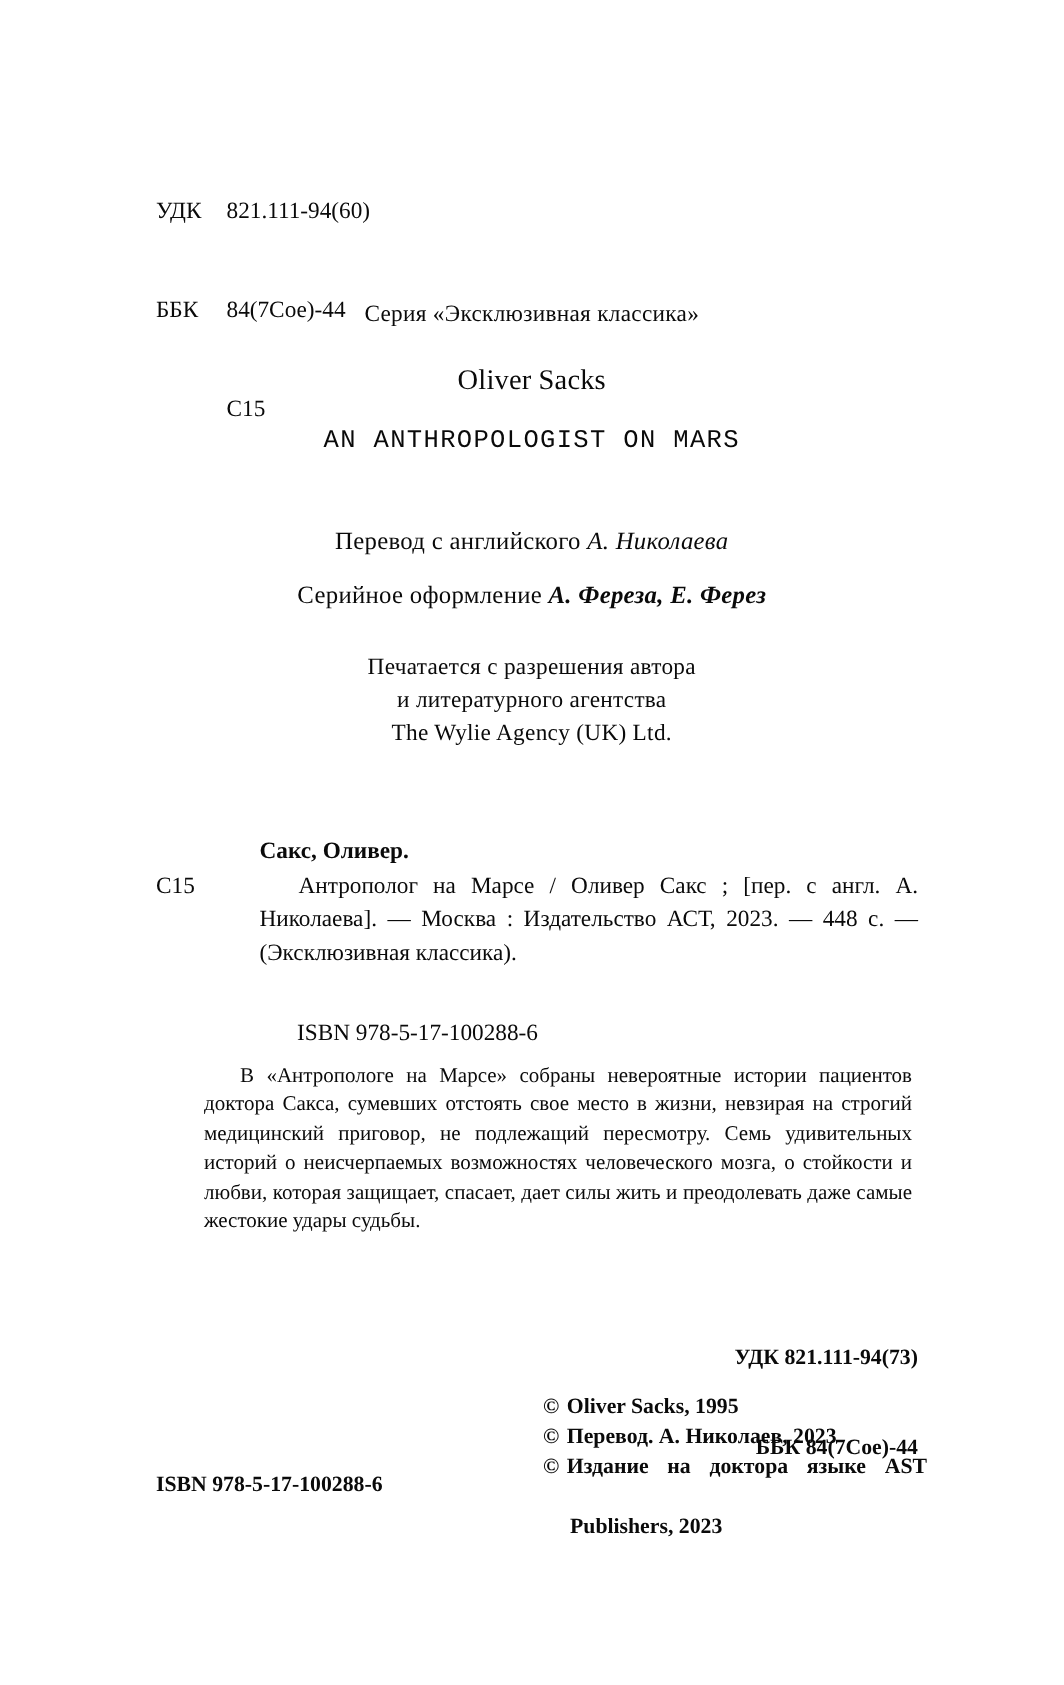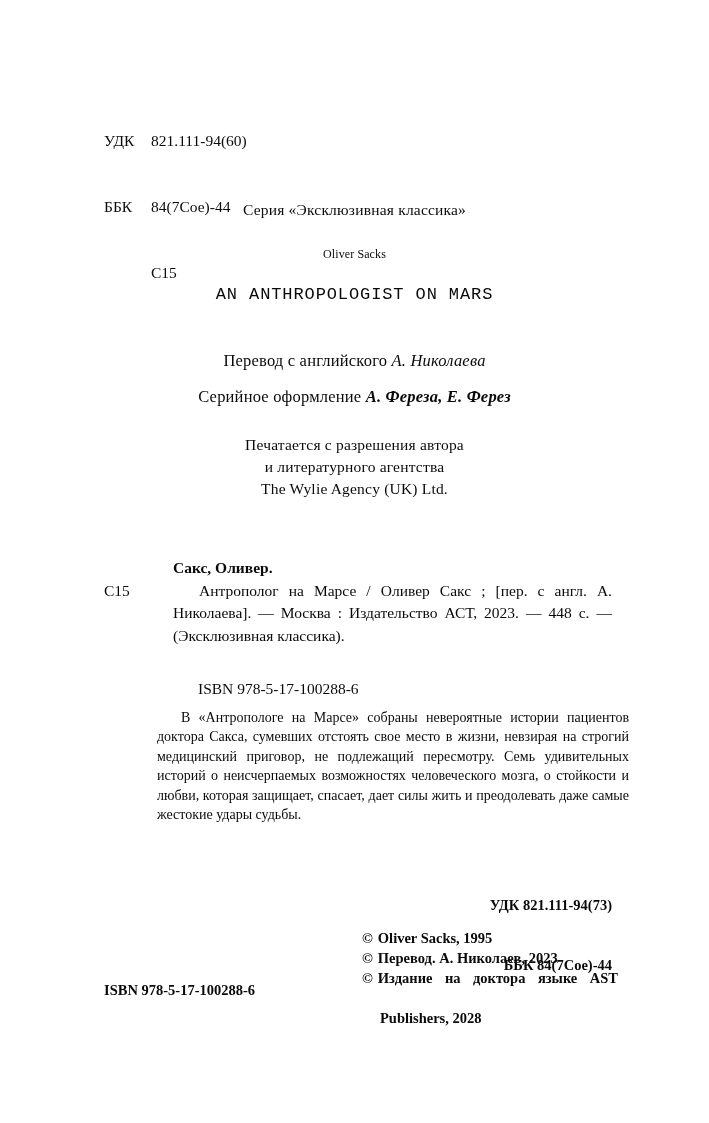--- a/index.html
+++ b/index.html
@@ -48,21 +48,21 @@
     right: 0;
     top: 200px;
     text-align: center;
   }
   .series-line {
     font-size: 15.5px;
     line-height: 20px;
     letter-spacing: 0.2px;
   }
   .author-line {
-    font-size: 12px;
+    font-size: 19px;
     line-height: 20px;
     margin-top: 24px;
     letter-spacing: 0.1px;
   }
   .orig-title-line {
     font-size: 17px;
     line-height: 22px;
     margin-top: 20px;
     letter-spacing: 0.9px;
     font-family: Liberation Mono, monospace;
@@ -129,21 +129,21 @@
     position: absolute;
     left: 198px;
     top: 678px;
     font-size: 15.5px;
     line-height: 22px;
   }
 
   
   .annotation {
     position: absolute;
-    left: 157px;
+    left: 136px;
     top: 708px;
     width: 472px;
     font-size: 14px;
     line-height: 19.4px;
     text-align: justify;
     text-justify: inter-word;
   }
   .annotation p { margin: 0; }
   .annotation .para-indent { display: inline-block; width: 24px; }
 
@@ -236,18 +236,18 @@
 
   <div class="codes-bottom">
     <span>УДК 821.111-94(73)</span>
     <span>ББК 84(7Сое)-44</span>
   </div>
 
   <div class="copyright">
     <span class="cr-row"><span class="sym">©</span><span>Oliver Sacks, 1995</span></span>
     <span class="cr-row"><span class="sym">©</span><span>Перевод. А. Николаев, 2023</span></span>
     <span class="cr-row justified"><span class="sym">©</span><span>Издание на доктора языке AST</span><span class="fill"></span></span>
-    <span class="cr-row" style="padding-left:18px;text-indent:0;">Publishers, 2028</span>
+    <span class="cr-row" style="padding-left:18px;text-indent:0;">Publishers, 2023</span>
   </div>
 
   <div class="isbn-bottom">ISBN 978-5-17-100288-6</div>
 
 </div>
 
 </body></html>

